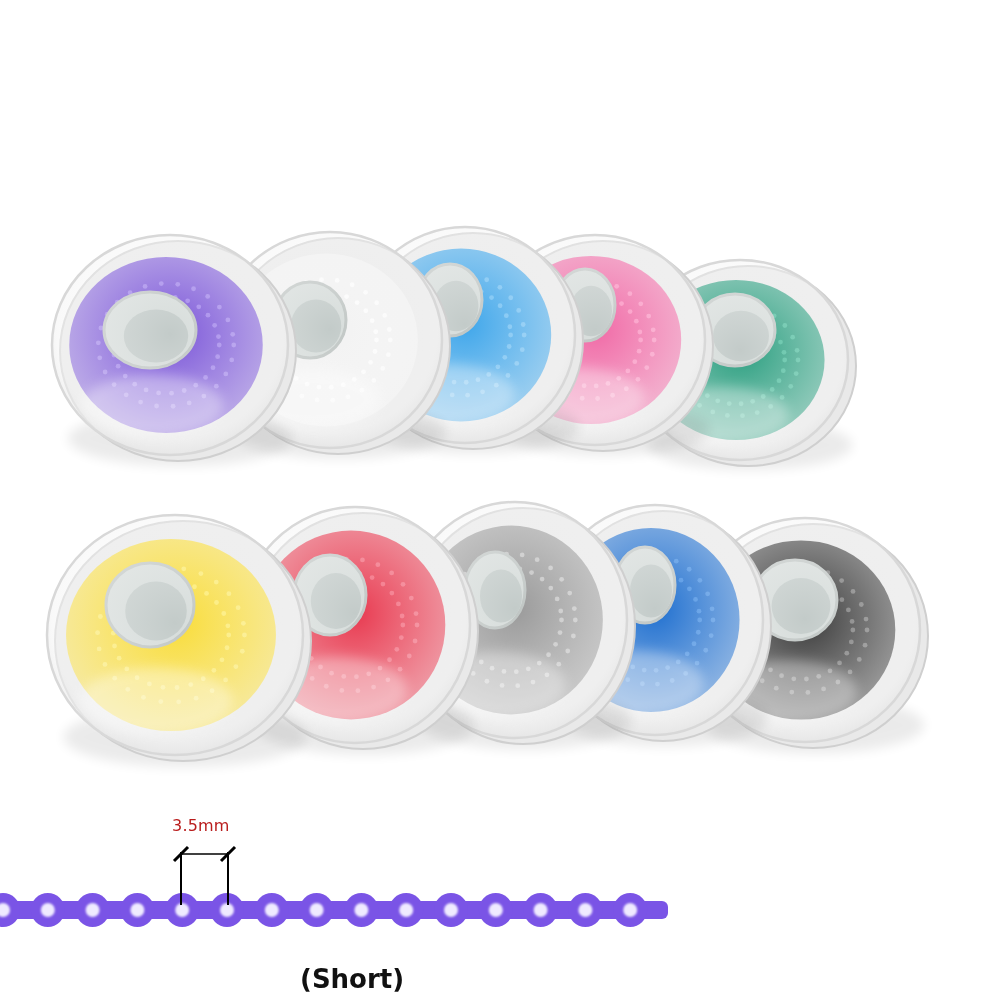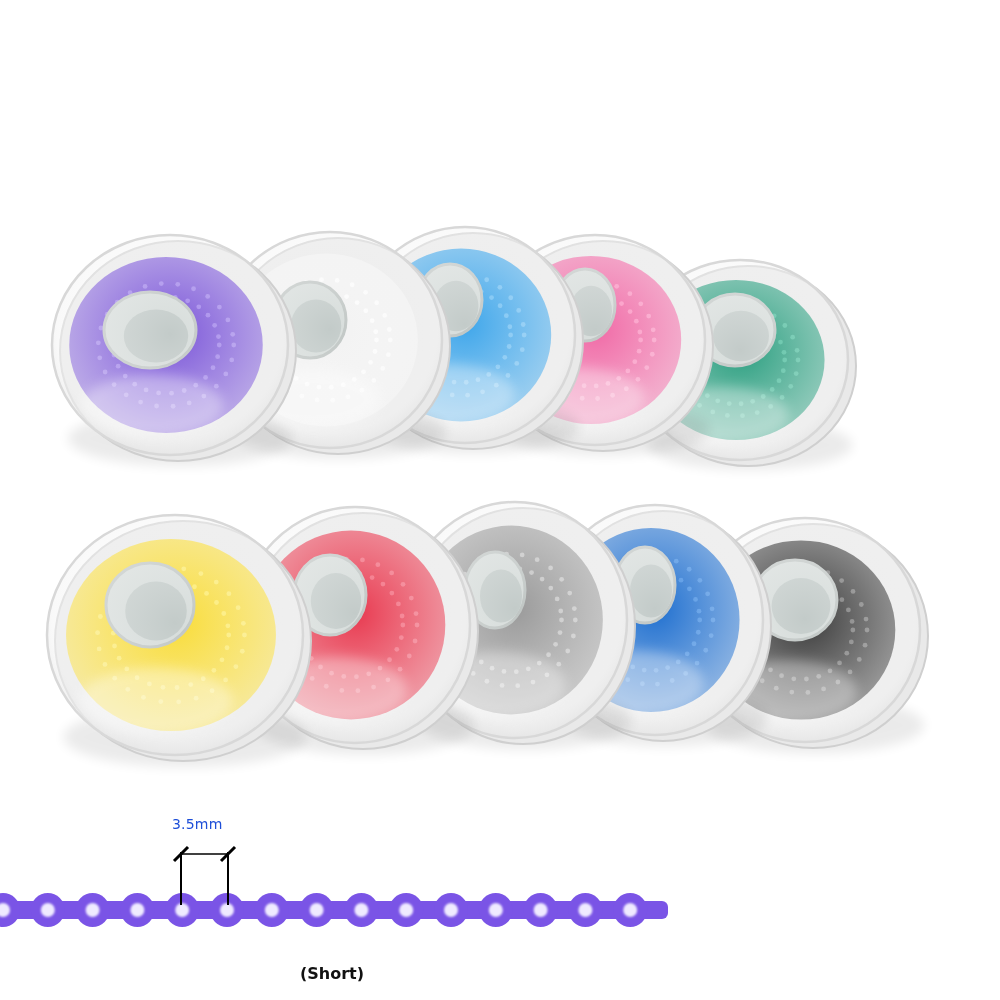--- a/index.html
+++ b/index.html
@@ -1,19 +1,19 @@
 <!DOCTYPE html>
 <html><head>
 <meta charset="utf-8">
 <style>
   html, body { margin:0; padding:0; background:#ffffff; }
   body { width:1000px; height:1000px; position:relative; overflow:hidden; font-family:"Liberation Sans", sans-serif; }
   #scene { position:absolute; left:0; top:0; width:1000px; height:1000px; }
-  .dim-label { position:absolute; left:172px; top:816px; font-size:14px; color:#1d4ed8; font-family:"DejaVu Sans", sans-serif; letter-spacing:0.2px; }
-  .caption { position:absolute; left:300px; top:964px; font-size:16px; font-weight:bold; color:#111; font-family:"DejaVu Sans", sans-serif; }
+  .dim-label { position:absolute; left:172px; top:816px; font-size:16px; color:#b91c1c; font-family:"DejaVu Sans", sans-serif; letter-spacing:0.2px; }
+  .caption { position:absolute; left:300px; top:964px; font-size:26px; font-weight:bold; color:#111; font-family:"DejaVu Sans", sans-serif; }
 </style>
 </head>
 <body>
 
 <svg id="scene" viewBox="0 0 1000 1000" xmlns="http://www.w3.org/2000/svg">
   <defs>
     <radialGradient id="caseGrad" cx="50%" cy="45%" r="60%">
       <stop offset="0%" stop-color="#ffffff" stop-opacity="0.0"></stop>
       <stop offset="80%" stop-color="#f4f4f4" stop-opacity="0.55"></stop>
       <stop offset="100%" stop-color="#dcdcdc" stop-opacity="0.9"></stop>

